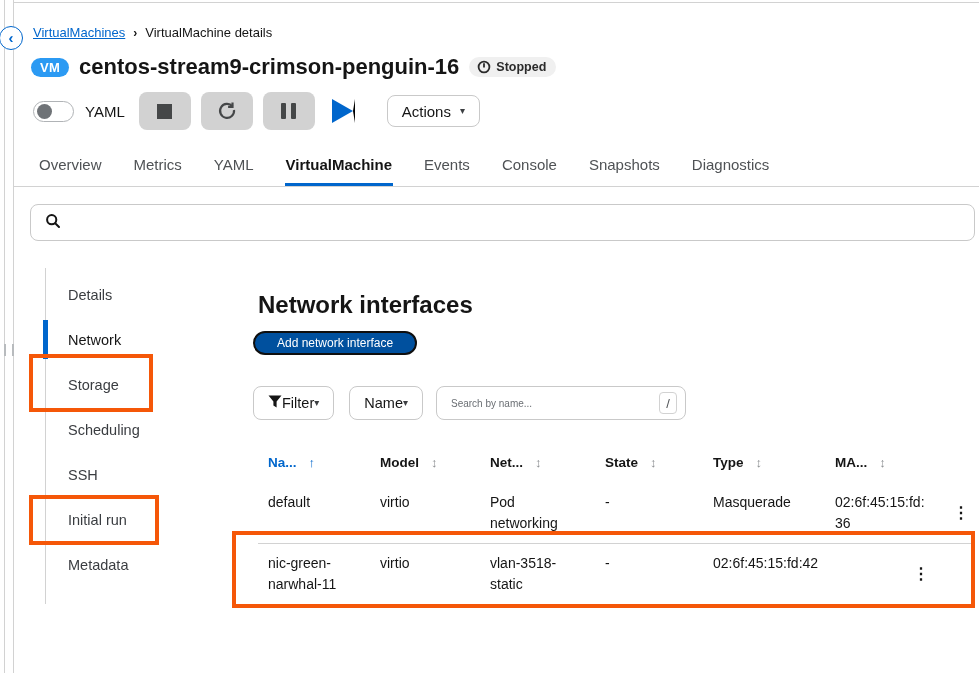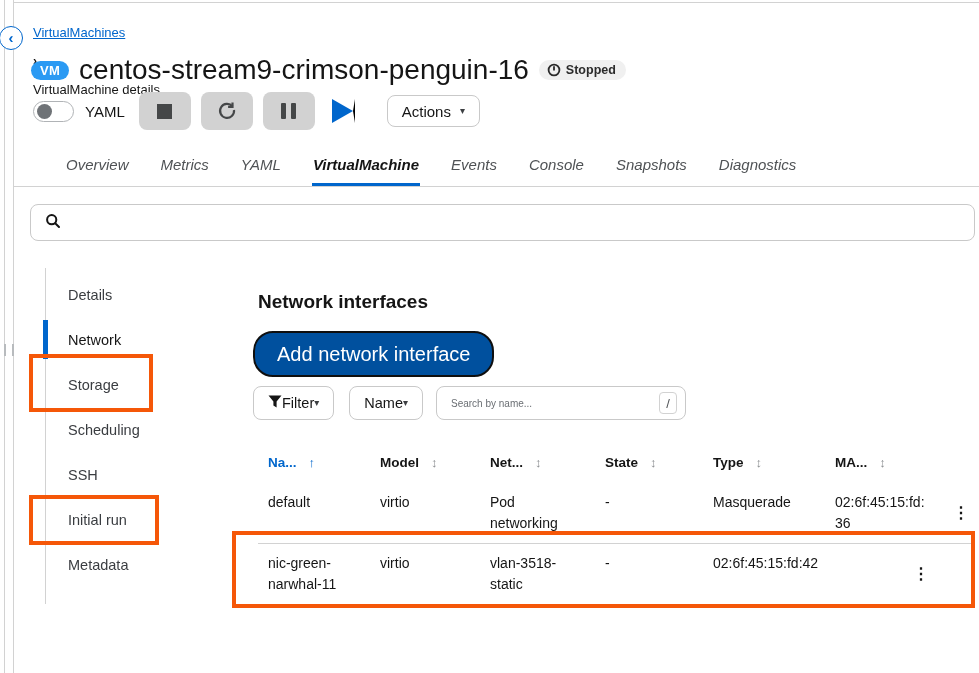--- a/index.html
+++ b/index.html
@@ -19,30 +19,30 @@
   .v-line-b{position:absolute;left:13px;top:0;bottom:0;width:1px;background:var(--border-gray);}
   .splitter-handle{position:absolute;left:3px;top:344px;width:12px;height:12px;display:flex;gap:6px;justify-content:center;}
   .splitter-handle span{width:2px;height:12px;background:#b8bbbe;}
 
   .back-btn{position:absolute;left:-1px;top:26px;width:24px;height:24px;border:1.5px solid var(--accent-blue);
     border-radius:50%;background:#fff;display:flex;align-items:center;justify-content:center;
     color:var(--accent-blue);font-size:15px;font-weight:700;line-height:1;cursor:pointer;z-index:5;}
   .back-btn .gl{margin-top:-2px;}
 
   
-  .breadcrumb{position:absolute;left:33px;top:25px;display:flex;align-items:flex-start;gap:14px;font-size:13px;flex-direction:column;}
+  .breadcrumb{position:absolute;left:33px;top:25px;display:flex;align-items:flex-end;gap:8px;font-size:13px;}
   .breadcrumb a{color:var(--accent-blue);text-decoration:underline;cursor:pointer;}
   .crumb-sep{color:var(--text-primary);font-size:12px;font-weight:700;}
   .crumb-current{color:var(--text-primary);}
 
   
   .title-row{position:absolute;left:31px;top:54px;display:flex;align-items:center;gap:10px;}
   .vm-badge{background:var(--badge-blue);color:#fff;font-size:13px;font-weight:700;
     padding:2px 9px;border-radius:12px;letter-spacing:.3px;}
-  .vm-title{font-size:28px;font-weight:400;color:var(--text-primary);}
+  .vm-title{font-size:22px;font-weight:700;color:var(--text-primary);}
   .status-badge{display:flex;align-items:center;gap:5px;background:#f0f0f0;border-radius:12px;
     padding:3px 10px 3px 8px;font-size:12.5px;font-weight:600;color:#2b2b2b;}
   .status-badge svg{display:block;}
 
   
   .toolbar{position:absolute;left:33px;top:92px;display:flex;align-items:center;height:38px;}
   .toggle{width:41px;height:21px;border:1px solid #b0b3b6;border-radius:11px;background:#fff;
     position:relative;cursor:pointer;flex:0 0 auto;}
   .toggle .knob{position:absolute;left:3px;top:2px;width:15px;height:15px;border-radius:50%;background:#6f7377;}
   .toggle-label{margin-left:11px;margin-right:14px;font-size:15px;}
@@ -53,42 +53,42 @@
   .icon-pause span{width:5px;height:16px;background:#454748;border-radius:1px;}
   .play-btn{margin-left:7px;margin-right:0;width:0;height:0;border-top:12px solid transparent;
     border-bottom:12px solid transparent;border-left:21px solid var(--accent-blue);cursor:pointer;background:none;}
   .actions-btn{margin-left:32px;height:32px;background:#fff;border:1px solid var(--control-border);
     border-radius:8px;padding:0 14px;font-size:15px;color:var(--text-primary);display:flex;
     align-items:center;gap:9px;cursor:pointer;}
   .caret{font-size:10px;color:#3c3f42;line-height:1;}
 
   
   .tabs{position:absolute;left:13px;top:150px;width:966px;height:37px;border-bottom:1px solid var(--border-gray);
-    display:flex;align-items:flex-start;padding-left:52px;gap:30px;font-style:italic;}
+    display:flex;align-items:flex-start;padding-left:25px;gap:30px;}
   .tab{position:relative;font-size:15px;color:var(--text-secondary);padding:6px 1px 12px;cursor:pointer;white-space:nowrap;}
   .tab.active{color:var(--text-primary);font-weight:700;}
   .tab.active::after{content:"";position:absolute;left:0;right:0;bottom:-1px;height:3px;background:var(--accent-blue);}
 
   
   .global-search{position:absolute;left:30px;top:204px;width:945px;height:37px;border:1px solid var(--control-border);
     border-radius:8px;display:flex;align-items:center;padding:0 14px;gap:8px;background:#fff;}
   .global-search input{border:none;outline:none;flex:1;font-size:14px;font-family:inherit;background:transparent;}
 
   
   .side-rail{position:absolute;left:45px;top:268px;width:1px;height:336px;background:var(--border-gray);}
   .side-nav{position:absolute;left:46px;top:272px;width:170px;}
   .side-item{height:45px;display:flex;align-items:center;padding-left:22px;font-size:14.5px;
     color:#3a3d41;cursor:pointer;position:relative;}
   .side-item.active{color:var(--text-primary);}
   .side-item.active::before{content:"";position:absolute;left:-3px;top:3px;bottom:3px;width:5px;background:var(--accent-blue);}
 
   
-  .section-heading{position:absolute;left:258px;top:291px;font-size:19px;font-weight:600;color:var(--text-primary);}
-  .add-btn{position:absolute;left:253px;top:331px;height:46px;background:var(--primary-btn);color:#fff;
-    border:2px solid #0f0f0f;border-radius:20px;padding:0 22px;font-size:20px;font-family:inherit;cursor:pointer;}
+  .section-heading{position:absolute;left:258px;top:291px;font-size:24px;font-weight:600;color:var(--text-primary);}
+  .add-btn{position:absolute;left:253px;top:331px;height:24px;background:var(--primary-btn);color:#fff;
+    border:2px solid #0f0f0f;border-radius:20px;padding:0 22px;font-size:12px;font-family:inherit;cursor:pointer;}
   .filter-row{position:absolute;left:253px;top:386px;display:flex;align-items:center;}
   .dd-btn{height:34px;background:#fff;border:1px solid var(--control-border);border-radius:8px;
     display:flex;align-items:center;padding:0 14px;font-size:14.5px;color:var(--text-primary);cursor:pointer;}
   .dd-filter{margin-right:15px;}
   .dd-name{margin-right:13px;}
   .mini-search{width:250px;height:34px;border:1px solid var(--control-border);border-radius:8px;
     display:flex;align-items:center;padding:0 8px 0 14px;gap:8px;background:#fff;}
   .mini-search input{border:none;outline:none;flex:1;font-size:10px;font-family:inherit;min-width:0;background:transparent;}
   .mini-search input::placeholder,.global-search input::placeholder{color:var(--placeholder);}
   .kbd-slash{width:18px;height:22px;border:1px solid var(--border-gray);border-radius:4px;display:flex;

